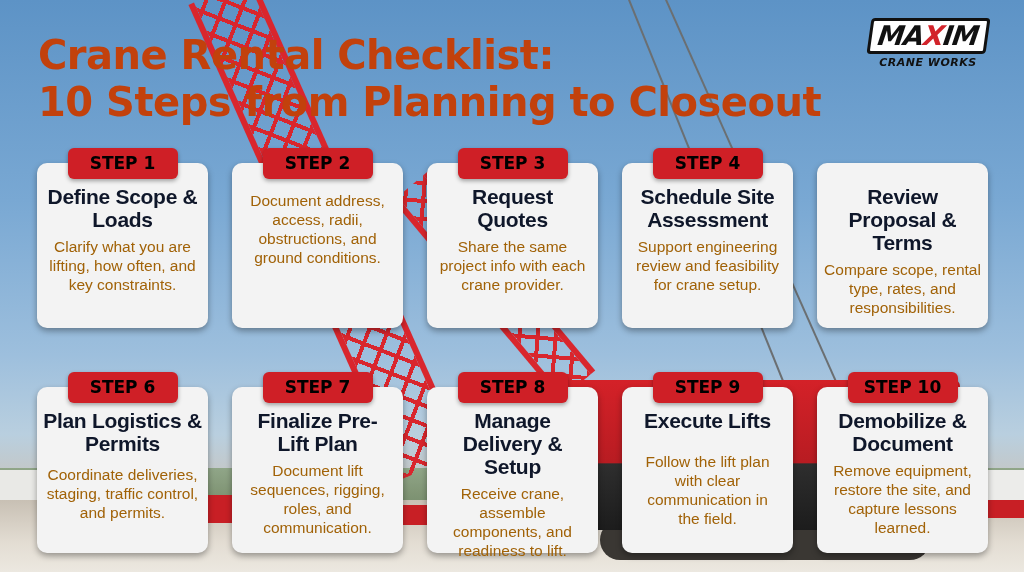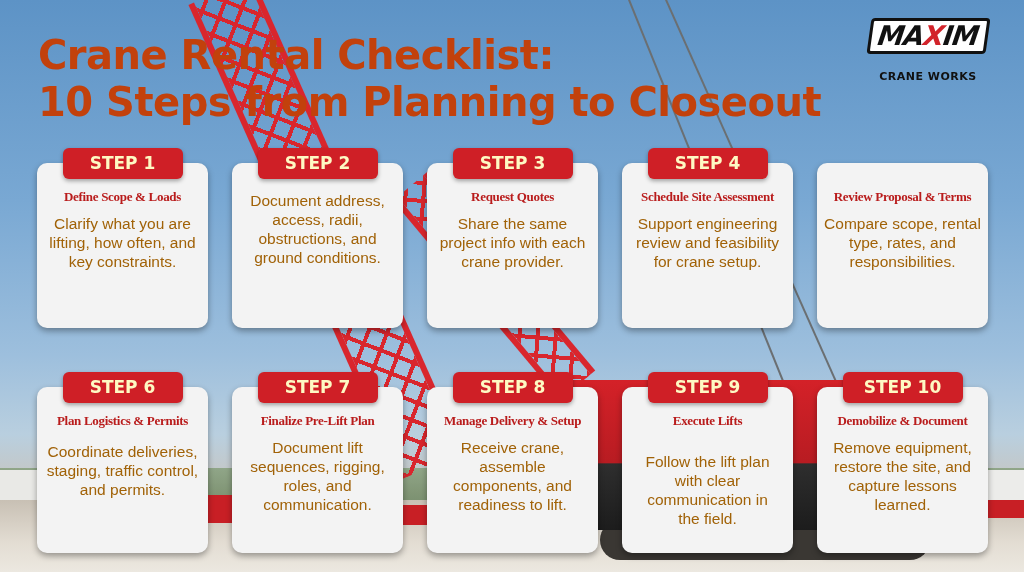--- a/index.html
+++ b/index.html
@@ -28,33 +28,33 @@
 
   
   .title { position: absolute; left: 38px; top: 32px; z-index: 2;
     font-family: "DejaVu Sans", sans-serif; font-weight: bold; color: #c2410c;
     font-size: 40px; line-height: 47px; letter-spacing: -0.5px; }
   .logo { position: absolute; left: 852px; top: 18px; width: 152px; height: 52px; z-index: 2; text-align: center; }
   .logo-word { display: inline-block; font-family: "DejaVu Sans", sans-serif; font-weight: bold; font-style: italic;
     font-size: 27px; line-height: 30px; color: #111; letter-spacing: -1px;
     background: #fff; border: 3px solid #111; border-radius: 4px; padding: 0 6px; transform: skewX(-8deg); }
   .logo-word .x { color: #d2232a; }
-  .logo-sub { display: block; font-family: "DejaVu Sans", sans-serif; font-weight: bold; 
-    font-size: 11px; line-height: 14px; color: #111; letter-spacing: .5px; margin-top: 16px; }
+  .logo-sub { display: block; font-family: "DejaVu Sans", sans-serif; font-weight: bold; font-style: italic;
+    font-size: 11px; line-height: 14px; color: #111; letter-spacing: .5px; margin-top: 2px; }
 
   
   .card { position: absolute; width: 171px; background: #f3f3f3; border-radius: 10px; z-index: 2;
     box-shadow: 0 3px 6px rgba(0,0,0,.35); text-align: center; padding: 22px 6px 0 6px; }
   .row1 { top: 163px; height: 165px; }
   .row2 { top: 387px; height: 166px; }
   .badge { position: absolute; left: 50%; transform: translateX(-50%); top: -15px;
-    width: 120px; height: 31px; background: #cf1f26; border-radius: 6px; color: #fef9c3;
+    width: 110px; height: 31px; background: #cf1f26; border-radius: 6px; color: #000000;
     font-family: "DejaVu Sans", sans-serif; font-weight: bold; font-size: 17px; line-height: 31px;
     box-shadow: 0 2px 4px rgba(0,0,0,.35); }
-  .card-title { font-family: Liberation Serif, serif; font-weight: bold; font-size: 13px; line-height: 23px; color: #b91c1c; letter-spacing: -0.3px; }
+  .card-title { font-family: Liberation Sans, sans-serif; font-weight: bold; font-size: 21px; line-height: 23px; color: #0f172a; letter-spacing: -0.3px; }
   .card-desc { margin-top: 6px; font-family: "Liberation Sans", sans-serif; font-size: 15.5px; line-height: 19px; color: #a16207; }
   .card.lowdesc .card-desc { margin-top: 20px; }
   .c1 { left: 37px; } .c2 { left: 232px; } .c3 { left: 427px; } .c4 { left: 622px; } .c5 { left: 817px; }
 </style>
 </head>
 <body>
 
 <div class="scene">
   <div class="treeline"></div>
   <div class="building-l"></div>

